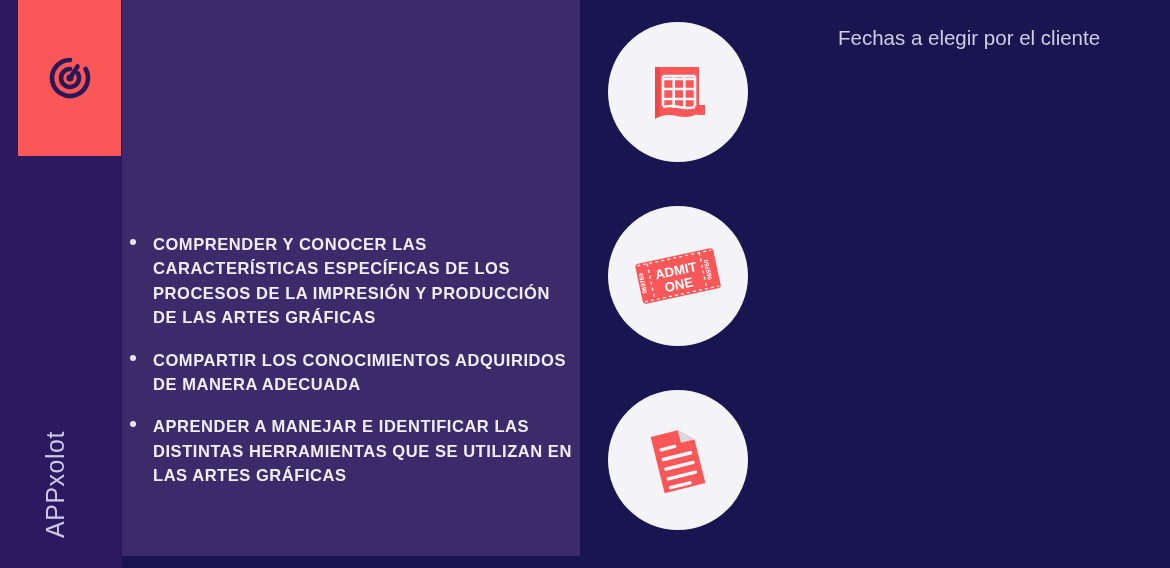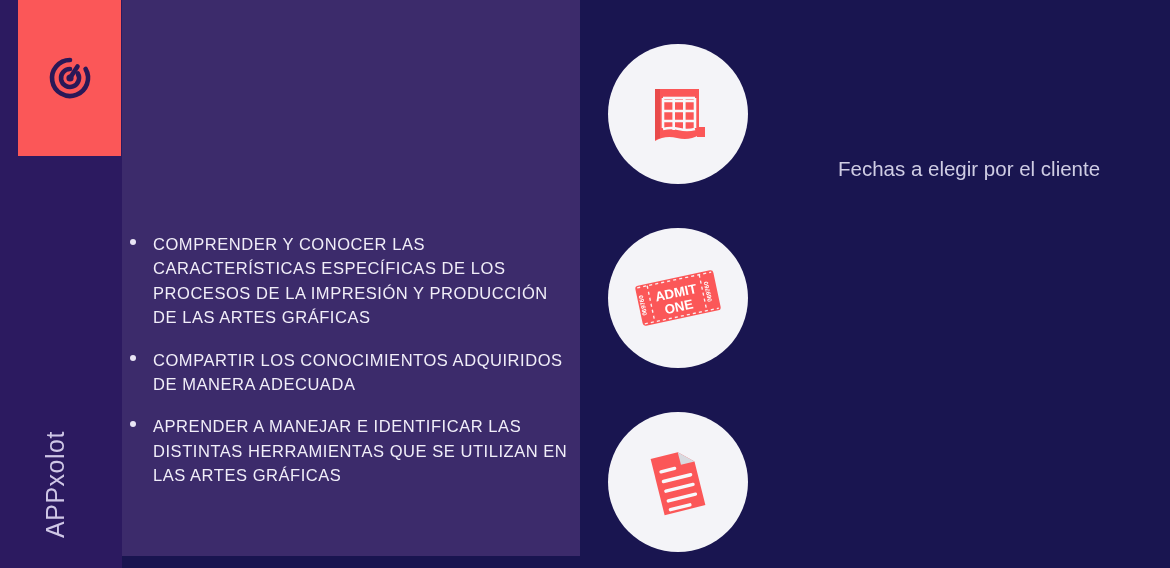--- a/index.html
+++ b/index.html
@@ -66,37 +66,37 @@
   
   .bullets{
     position:absolute;left:124px;top:232px;width:452px;
     color:#f1eef9;
   }
   .bullet{
     position:relative;
     padding-left:29px;
     margin-bottom:18px;
     font-size:16.5px;
-    font-weight:normal;
+    font-weight:bold;
     line-height:1.48;
     letter-spacing:.55px;
     text-transform:uppercase;
   }
   .bullet .dot{
     position:absolute;left:6px;top:7px;
     width:6px;height:6px;border-radius:50%;
     background:#e9e5f5;
   }
 
   
   .features{
     position:absolute;left:608px;top:22px;width:540px;
   }
   .feature{
-    display:flex;align-items:flex-end;
+    display:flex;align-items:flex-start;
     height:162px;margin-bottom:22px;
   }
   .feature .circle{
     width:140px;height:140px;border-radius:50%;
     background:#f4f4f8;
     flex:0 0 140px;
     position:relative;
     display:flex;align-items:center;justify-content:center;
   }
   .feature .ftext{

